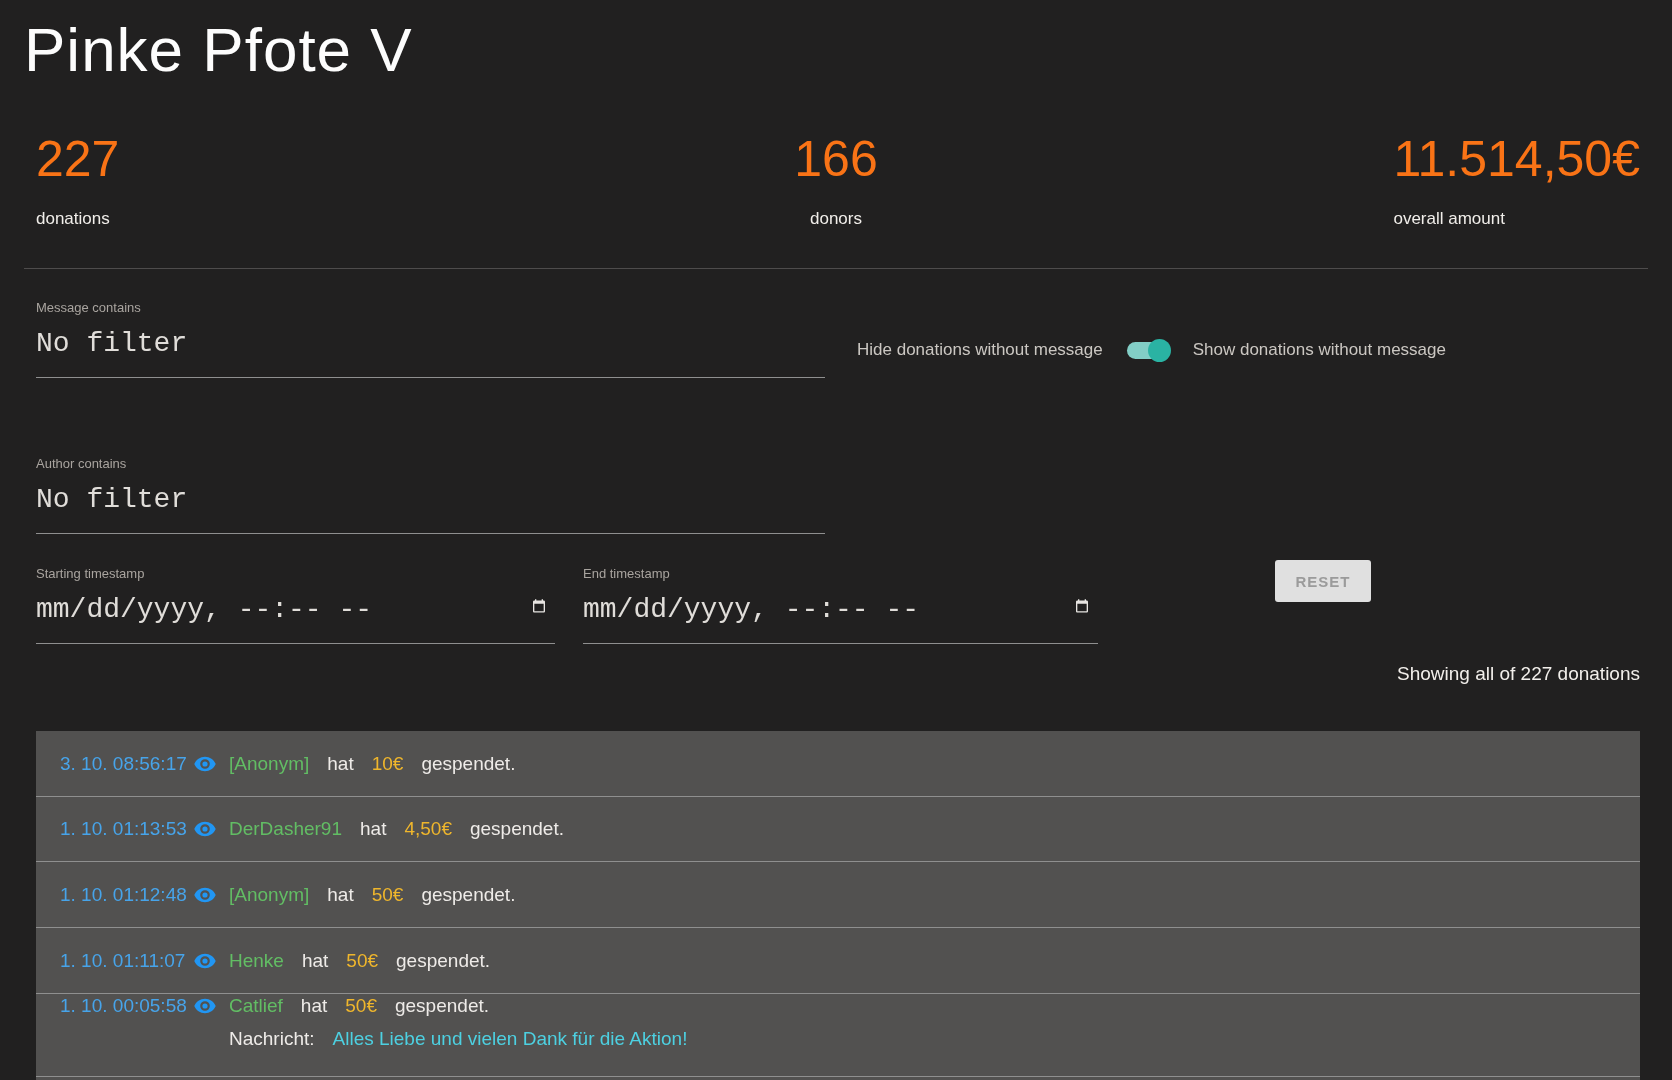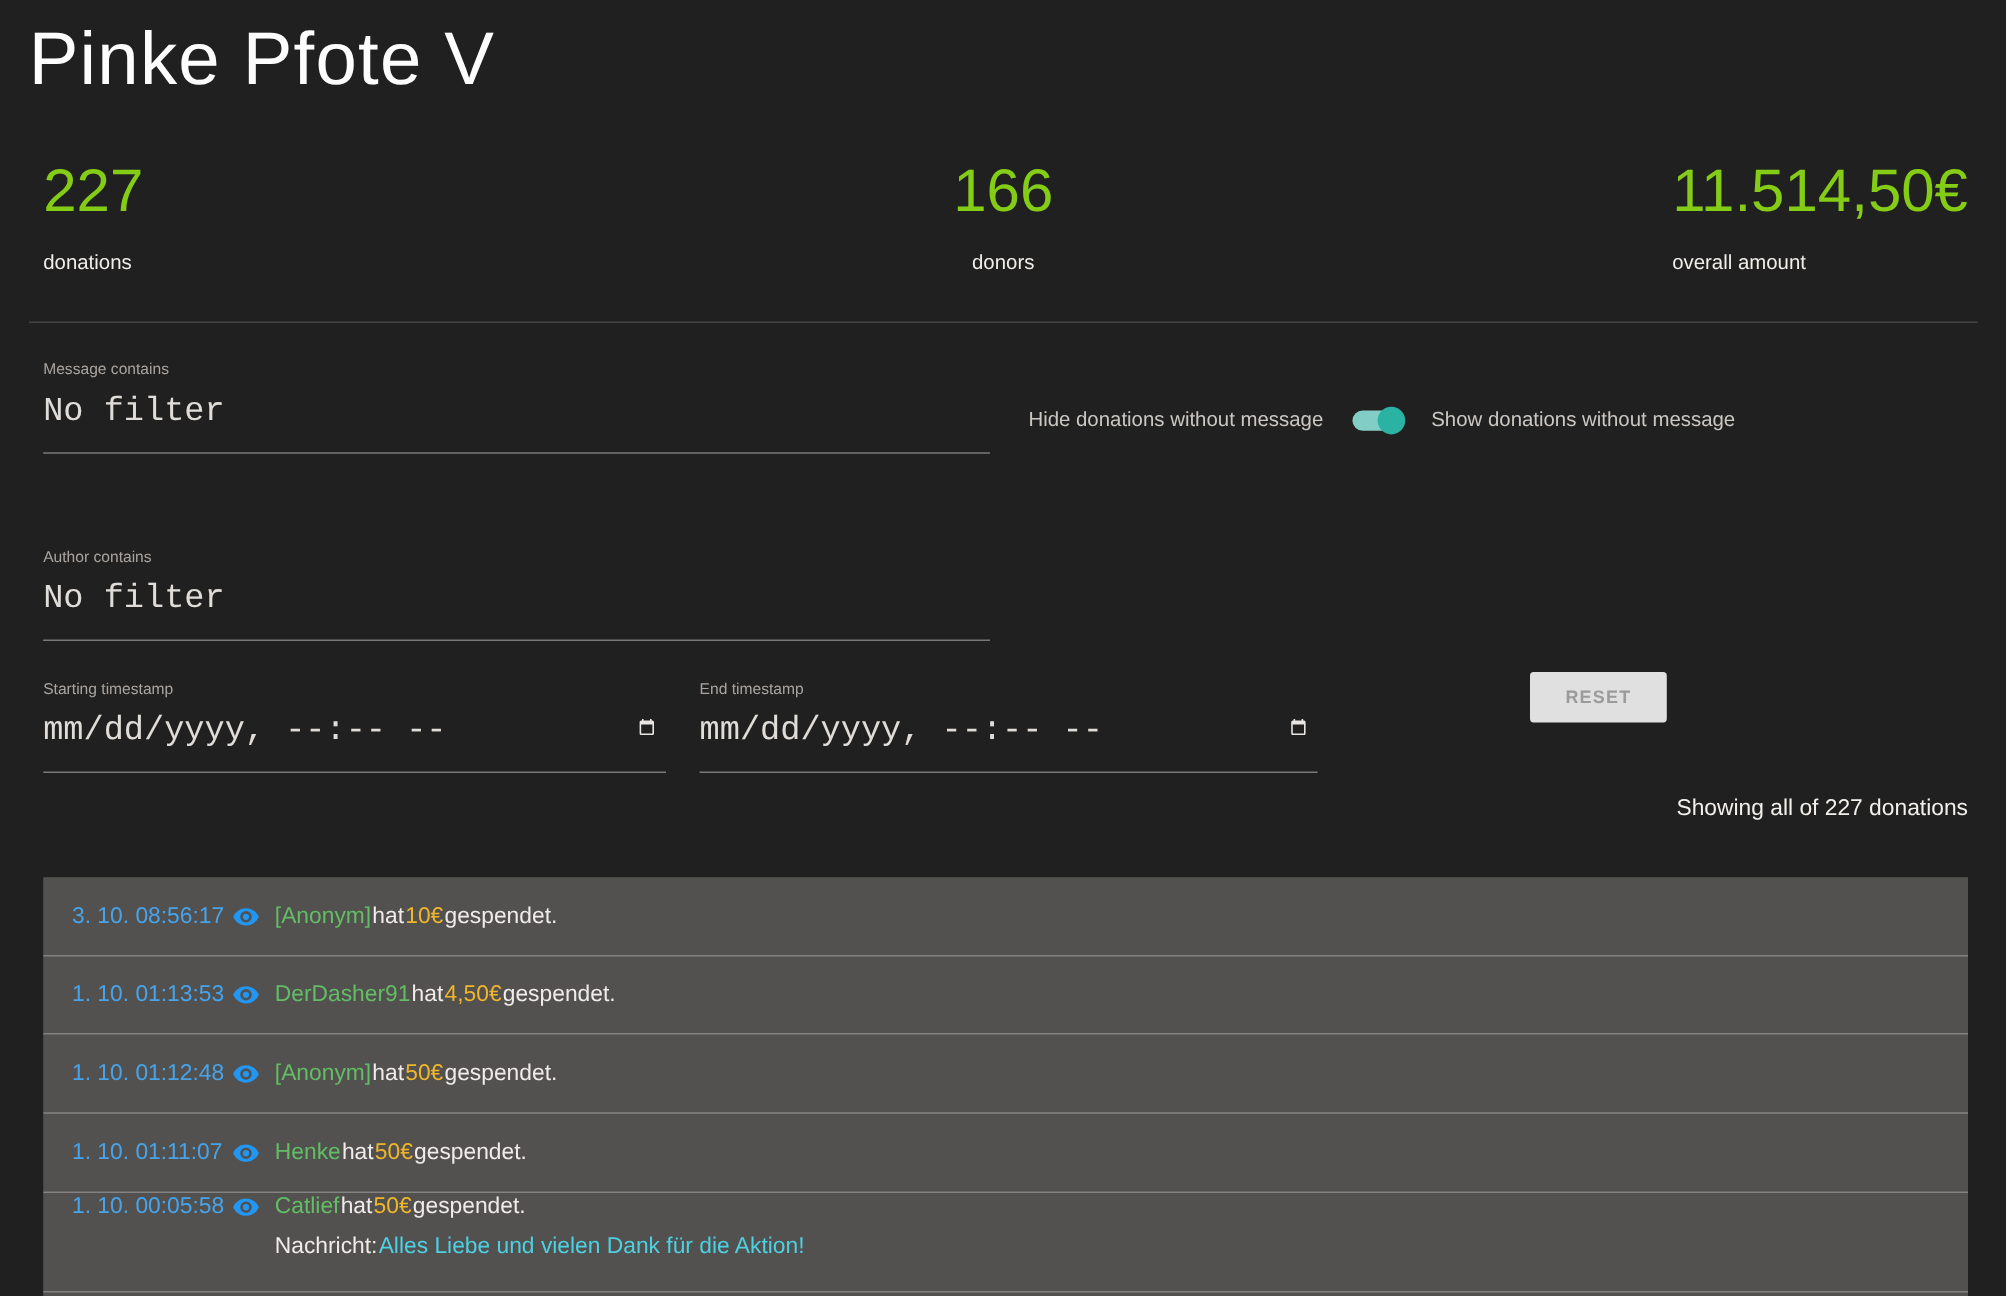--- a/index.html
+++ b/index.html
@@ -14,57 +14,57 @@
   html,body{background:var(--page-bg)}
   body{font-family:"Liberation Sans","DejaVu Sans",sans-serif}
   .page{position:relative;width:1672px;height:1080px;background:var(--page-bg);overflow:hidden}
 
   .title{position:absolute;left:24px;top:14px;font-size:62px;font-weight:300;color:#fdfdfd;letter-spacing:1px}
 
   .stat{position:absolute;top:128px}
   .s-left{left:36px;text-align:left}
   .s-center{left:0;right:0;text-align:center}
   .s-right{right:32px;text-align:left}
-  .stat-num{font-size:50px;font-weight:300;color:#84cc16;line-height:1.25}
+  .stat-num{font-size:50px;font-weight:300;color:#f97316;line-height:1.25}
   .stat-label{font-size:17px;color:#f1eeea;margin-top:18px}
 
   .top-divider{position:absolute;left:24px;right:24px;top:268px;border:none;border-top:1px solid #4e4c4c}
 
   .field{position:absolute}
   .flabel{display:block;font-size:13px;color:var(--label-gray);line-height:16px}
   .finput{display:block;width:100%;margin-top:12px;background:transparent;border:none;outline:none;
           border-bottom:1px solid var(--divider);font-family:Liberation Mono, monospace;
           font-size:28px;line-height:24px;color:var(--input-text);padding:0 0 18px 0}
   .finput::placeholder{color:var(--input-text);opacity:1}
   .iwrap{position:relative}
   .iwrap .finput{padding-right:34px}
   .cal{position:absolute;right:8px;top:4px;width:16px;height:17px;fill:#e8e5e2;cursor:pointer}
 
   .toggle-row{position:absolute;left:857px;top:336px;height:28px;display:flex;align-items:center}
   .tlabel{font-size:17px;color:#cbc7c2;white-space:nowrap}
   .switch{position:relative;width:42px;height:17px;margin:0 24px 0 24px;cursor:pointer;flex:none}
   .switch .track{position:absolute;left:0;top:0;width:42px;height:17px;border-radius:9px;background:var(--toggle-track)}
   .switch .thumb{position:absolute;right:-2px;top:-3px;width:23px;height:23px;border-radius:50%;background:var(--toggle-thumb)}
 
-  .reset{position:absolute;left:1275px;top:560px;width:114px;height:42px;border:none;border-radius:3px;
+  .reset{position:absolute;left:1275px;top:560px;width:96px;height:42px;border:none;border-radius:3px;
          background:var(--reset-bg);color:var(--reset-text);font-family:inherit;font-size:15px;
          font-weight:bold;letter-spacing:1px;cursor:pointer}
 
   .summary{position:absolute;right:32px;top:663px;font-size:19px;color:#f2efeb}
 
   .list{position:absolute;left:36px;top:731px;width:1604px;height:349px;background:var(--row-bg);
         overflow:hidden;display:flex;flex-direction:column}
   .row{display:flex;align-items:center;height:65px;flex:none;padding:0 24px;border-top:1px solid var(--divider);font-size:19px}
   .row:first-child{border-top:none}
   .row:nth-child(3),.row:nth-child(4){height:66px}
   .row.has-message{height:83px;align-items:flex-start;}
   .time{color:var(--time-blue);width:133px;flex:none;line-height:24px}
   .eye{width:24px;height:24px;flex:none;fill:var(--eye-blue);margin-right:12px;cursor:pointer}
   .rbody{color:var(--white-text)}
-  .line1,.line2{display:flex;gap:1px;line-height:24px}
+  .line1,.line2{display:flex;gap:18px;line-height:24px}
   .line2{margin-top:9px}
   .author{color:var(--author-green)}
   .amount{color:var(--amount-yellow)}
   .mtext{color:var(--message-cyan)}
   .row.sliver{flex:1;min-height:0;height:auto;padding:0}
 </style>
 </head>
 <body>
 
 <div class="page">

